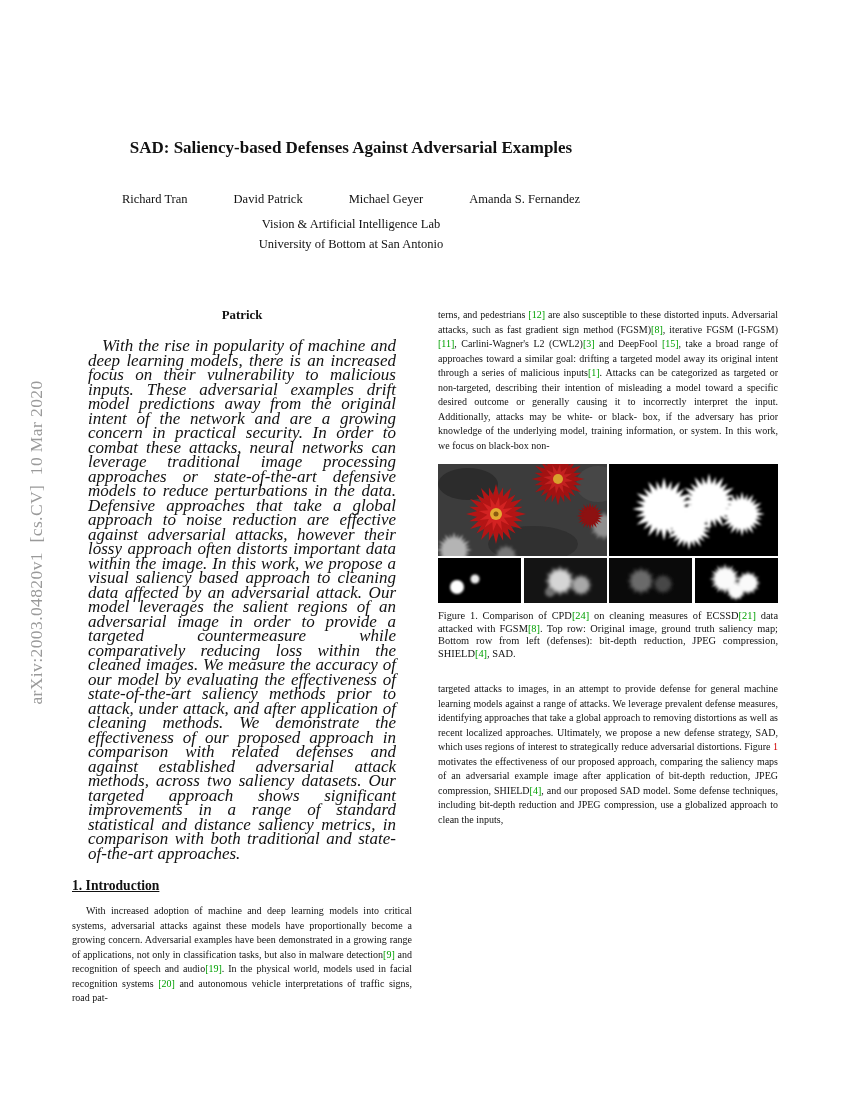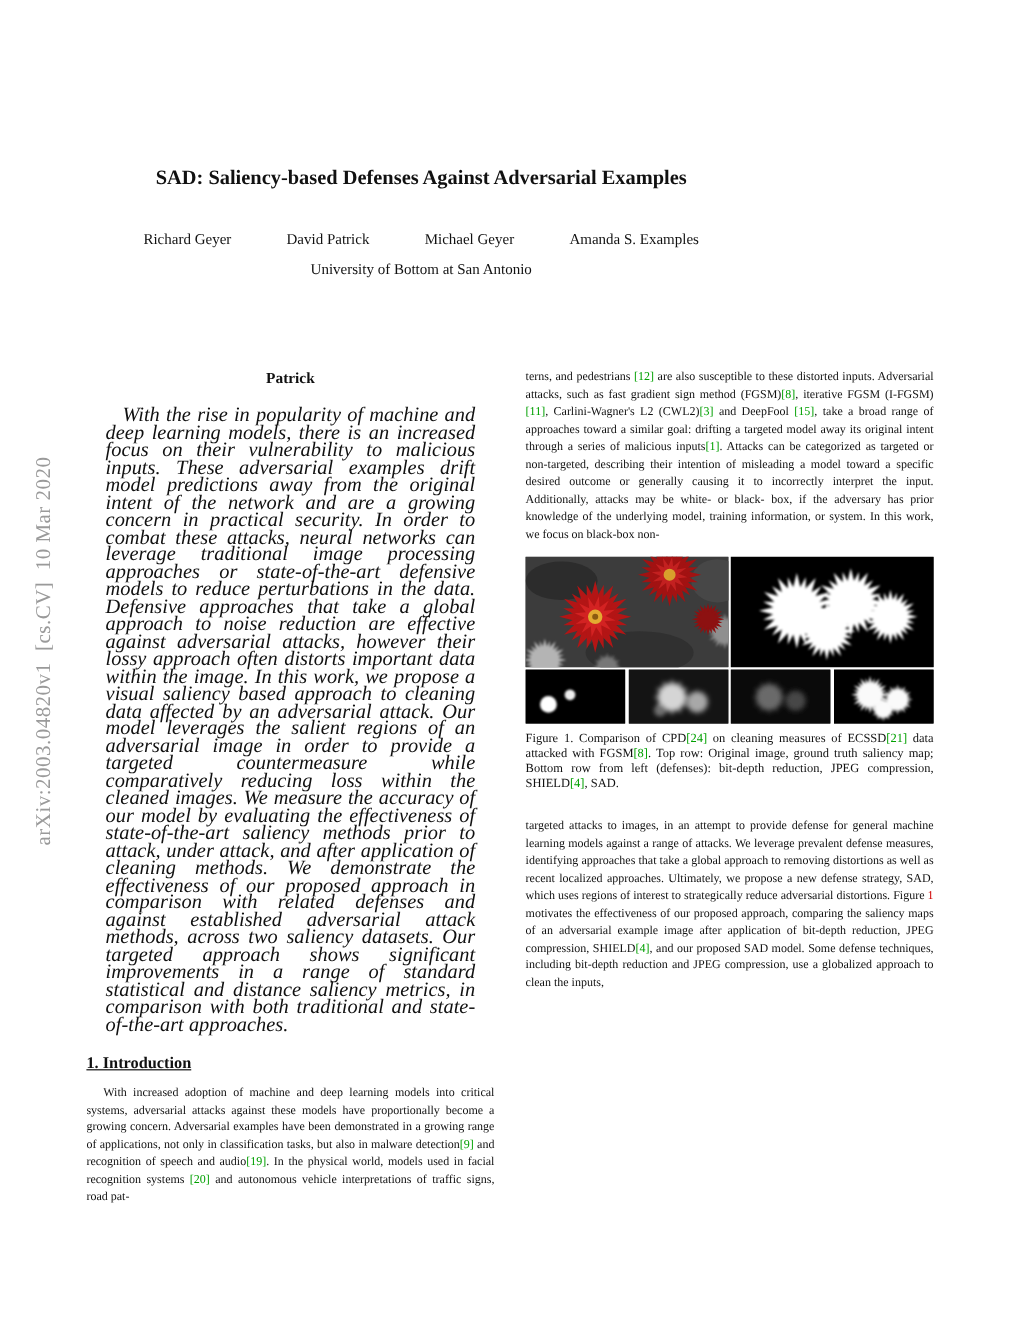--- a/index.html
+++ b/index.html
@@ -58,26 +58,27 @@
   </defs>
 </svg>
 
 <div class="page">
 
   <div class="arxiv-strip">arXiv:2003.04820v1  [cs.CV]  10 Mar 2020</div>
 
   <div class="header">
     <h1 class="title">SAD: Saliency-based Defenses Against Adversarial Examples</h1>
     <div class="authors">
-        <span class="author">Richard Geyer</span>
+        <span class="author">Richard Tran</span>
         <span class="author">David Patrick</span>
         <span class="author">Michael Geyer</span>
-        <span class="author">Amanda S. Examples</span>
+        <span class="author">Amanda S. Fernandez</span>
       </div>
     <div class="affiliation">
+        <span class="affil-line">Vision &amp; Artificial Intelligence Lab</span>
         <span class="affil-line">University of Bottom at San Antonio</span>
       </div>
   </div>
 
   <section class="col col-left">
     <h2 class="abstract-heading">Patrick</h2>
     <p class="abstract-text">With the rise in popularity of machine and deep learning models, there is an increased focus on their vulnerability to malicious inputs. These adversarial examples drift model predictions away from the original intent of the network and are a growing concern in practical security. In order to combat these attacks, neural networks can leverage traditional image processing approaches or state-of-the-art defensive models to reduce perturbations in the data. Defensive approaches that take a global approach to noise reduction are effective against adversarial attacks, however their lossy approach often distorts important data within the image. In this work, we propose a visual saliency based approach to cleaning data affected by an adversarial attack. Our model leverages the salient regions of an adversarial image in order to provide a targeted countermeasure while comparatively reducing loss within the cleaned images. We measure the accuracy of our model by evaluating the effectiveness of state-of-the-art saliency methods prior to attack, under attack, and after application of cleaning methods. We demonstrate the effectiveness of our proposed approach in comparison with related defenses and against established adversarial attack methods, across two saliency datasets. Our targeted approach shows significant improvements in a range of standard statistical and distance saliency metrics, in comparison with both traditional and state-of-the-art approaches.</p>
     <h3 class="section-heading">1. Introduction</h3>
     <p class="body-text indent"><span>With increased adoption of machine and deep learning models into critical systems, adversarial attacks against these models have proportionally become a growing concern. Adversarial examples have been demonstrated in a growing range of applications, not only in classification tasks, but also in malware detection</span><span class="cite">[9]</span><span> and recognition of speech and audio</span><span class="cite">[19]</span><span>. In the physical world, models used in facial recognition systems </span><span class="cite">[20]</span><span> and autonomous vehicle interpretations of traffic signs, road pat-</span></p>
   </section>

